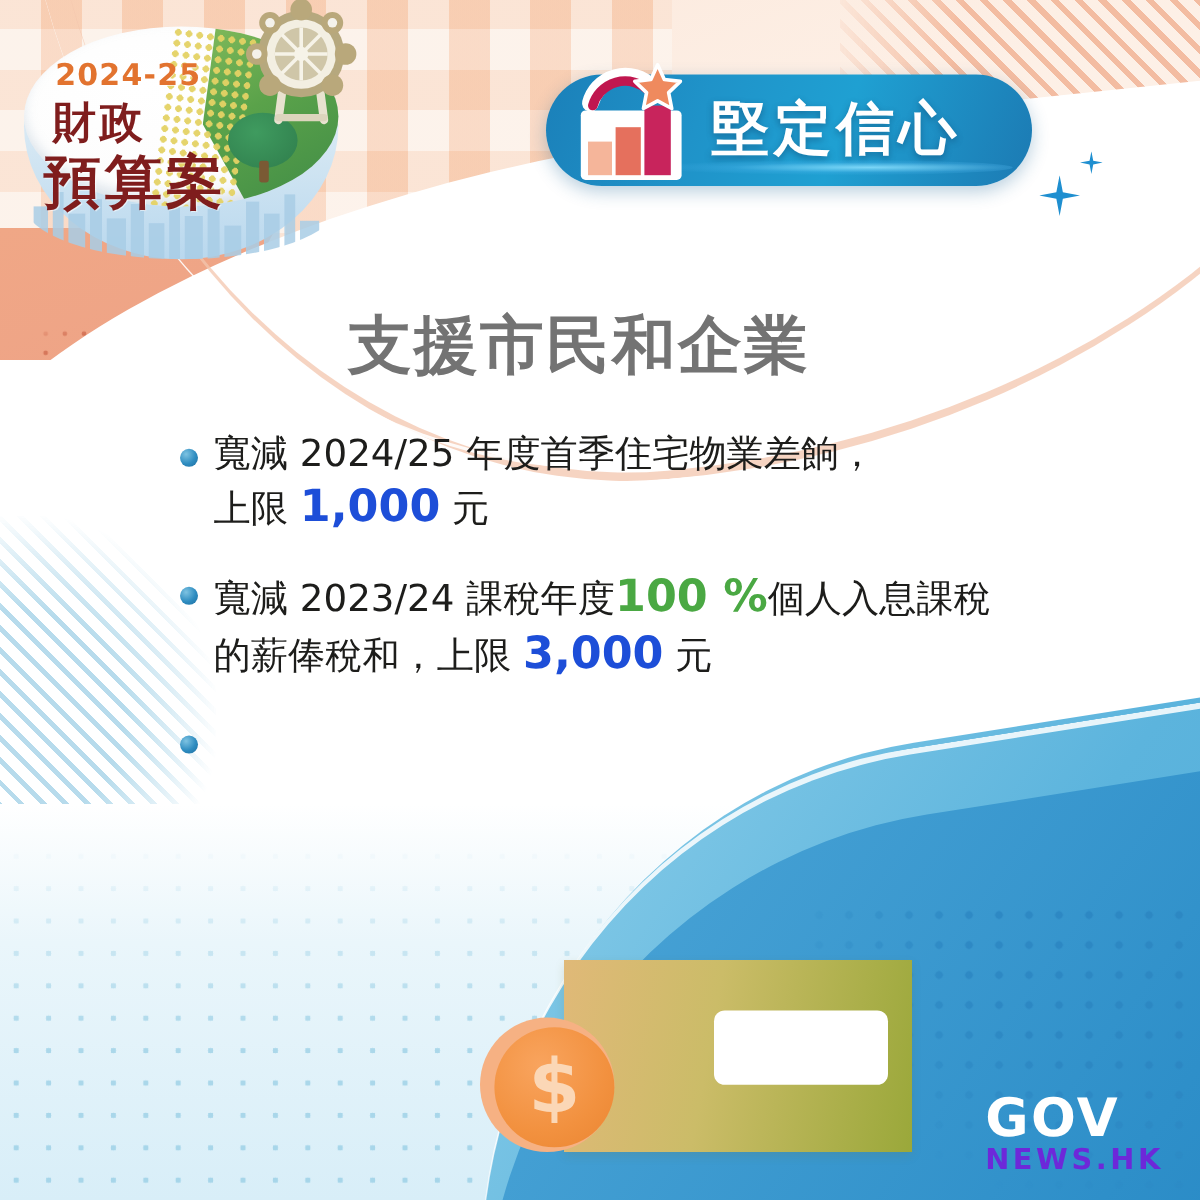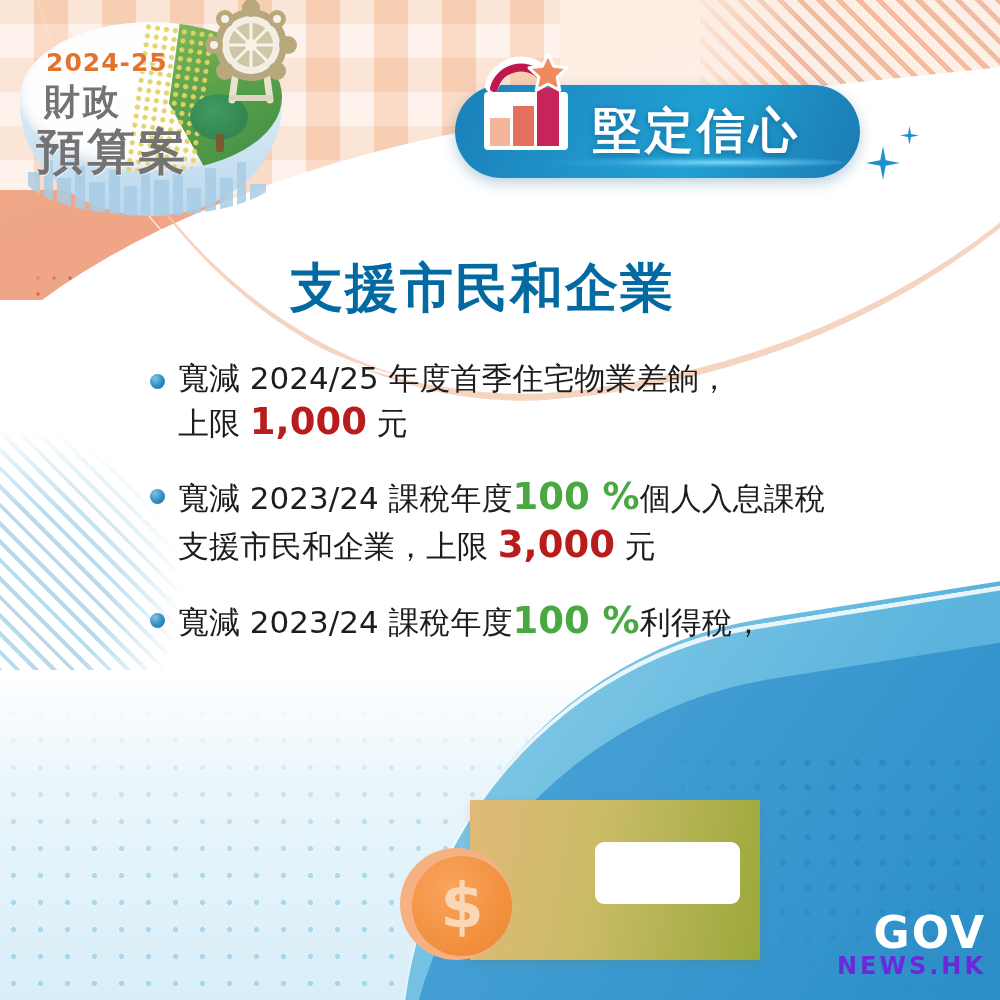--- a/index.html
+++ b/index.html
@@ -193,30 +193,30 @@
     position:absolute; left:40px; top:44px;
     font-family:"DejaVu Sans", sans-serif;
     font-weight:bold; font-size:25px; letter-spacing:1px;
     color:#e2732f;
     text-shadow:0 1px 0 rgba(255,255,255,.7);
   }
   .logo-cn1, .logo-cn2 {
     position:absolute;
     font-family:Liberation Serif, serif;
     font-weight:bold;
-    color:#737373;
+    color:#7f1d1d;
     letter-spacing:3px;
     text-shadow:1px 1px 0 rgba(255,255,255,.55);
   }
   .logo-cn1 { left:38px; top:74px; font-size:36px; }
   .logo-cn2 { left:30px; top:116px; font-size:48px; }
 
   
   #header-pill {
-    position:absolute; left:455px; top:85px; width:405px; height:93px;
+    position:absolute; left:455px; top:62px; width:405px; height:93px;
     border-radius:47px;
     background:linear-gradient(110deg,#1b80b9 0%, #1f93c9 32%, #1fa0d2 60%, #1c7ab3 100%);
     box-shadow:0 5px 14px rgba(25,100,150,.30);
   }
   #header-pill::after{
     content:""; position:absolute; left:22%; right:4%; bottom:9px; height:13px;
     background:radial-gradient(ellipse at 60% 50%, rgba(140,225,255,.85) 0%, rgba(90,190,245,.25) 45%, transparent 72%);
     border-radius:50%;
   }
   .pill-label {
@@ -235,41 +235,41 @@
     clip-path:polygon(50% 0%, 58% 42%, 100% 50%, 58% 58%, 50% 100%, 42% 58%, 0% 50%, 42% 42%);
   }
   #spark-big { left:866px; top:146px; width:34px; height:34px; }
   #spark-small { left:900px; top:126px; width:19px; height:19px; }
 
   
   #main-title {
     position:absolute; left:290px; top:253px;
     font-family:"DejaVu Sans", sans-serif;
     font-weight:bold; font-size:53px; letter-spacing:2px;
-    color:#0369a1;
+    color:#737373;
     text-shadow:2px 2px 0 rgba(255,255,255,.9);
     white-space:nowrap;
   }
 
   
   #bullet-list { position:absolute; left:150px; top:358px; width:780px; }
   .bullet-item { position:relative; margin-bottom:27px; padding-left:28px; }
   .bullet-dot {
     position:absolute; left:0; top:16px; width:15px; height:15px;
     border-radius:50%;
     background:radial-gradient(circle at 34% 30%, #7ec3e2 0%, #2e8cc0 55%, #1d6d9e 100%);
   }
   .bullet-line {
     font-family:"DejaVu Sans", sans-serif;
     font-size:31px; line-height:1.30; color:#1d1d1b;
     white-space:nowrap;
   }
   .num {
     font-family:"DejaVu Sans", sans-serif;
-    font-weight:bold; font-size:37px; color:#b91c1c;
+    font-weight:bold; font-size:37px; color:#1d4ed8;
     letter-spacing:0px;
   }
   .pct { font-weight:bold; font-size:37px; color:#4aa843; }
 
   
   #envelope {
     position:absolute; left:470px; top:800px; width:290px; height:160px;
     background:linear-gradient(100deg,#e0b978 0%, #cbbc68 42%, #9aa83a 100%);
     box-shadow:0 3px 8px rgba(120,110,40,.18);
   }
@@ -291,21 +291,21 @@
   }
   .coin-sign {
     position:absolute; left:12px; top:8px; width:100px; height:100px;
     display:flex; align-items:center; justify-content:center;
     font-family:"DejaVu Sans", sans-serif;
     font-weight:bold; font-size:62px; color:#fbd7b6;
     line-height:1;
   }
 
   
-  #gov-logo { position:absolute; right:14px; bottom:22px; text-align:right; }
+  #gov-logo { position:absolute; right:30px; bottom:22px; text-align:left; }
   #gov-logo .gov {
     font-family:"DejaVu Sans", sans-serif;
     font-weight:bold; font-size:44px; letter-spacing:2px; color:#ffffff;
     line-height:.95; display:block;
   }
   #gov-logo .news {
     font-family:"DejaVu Sans", sans-serif;
     font-weight:bold; font-size:24px; letter-spacing:3px; color:#6d28d9;
     line-height:1; display:block;
   }
@@ -418,25 +418,24 @@
 
   <div id="bullet-list">
       <div class="bullet-item">
         <span class="bullet-dot"></span>
         <div class="bullet-line"><span>寬減 2024/25 年度首季住宅物業差餉，</span></div>
         <div class="bullet-line"><span>上限 </span><span class="num">1,000</span><span> 元</span></div>
       </div>
       <div class="bullet-item">
         <span class="bullet-dot"></span>
         <div class="bullet-line"><span>寬減 2023/24 課稅年度</span><span class="pct">100 %</span><span>個人入息課稅</span></div>
-        <div class="bullet-line"><span>支援市民和企業，上限 </span><span class="num">3,000</span><span> 元</span></div>
+        <div class="bullet-line"><span>的薪俸稅和，上限 </span><span class="num">3,000</span><span> 元</span></div>
       </div>
       <div class="bullet-item">
         <span class="bullet-dot"></span>
-        <div class="bullet-line"><span>寬減 2023/24 課稅年度</span><span class="pct">100 %</span><span>利得稅，</span></div>
       </div>
     </div>
 
   <div id="envelope">
     <div id="envelope-window"></div>
   </div>
   <div id="coin">
     <div class="coin-back"></div>
     <div class="coin-front"></div>
     <div class="coin-sign">$</div>

